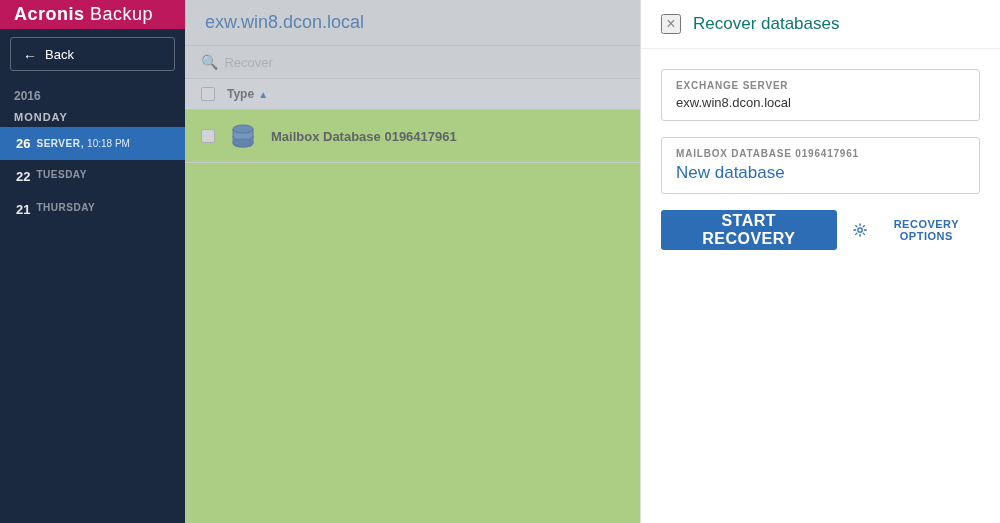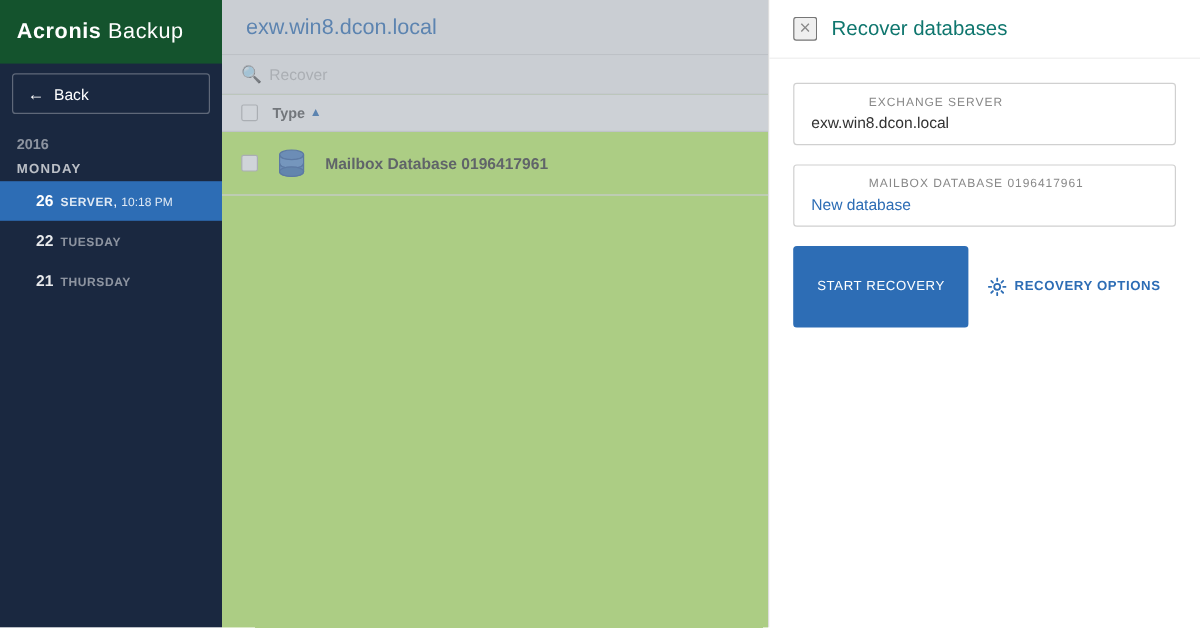--- a/index.html
+++ b/index.html
@@ -8,22 +8,22 @@
     
     .sidebar {
       width: 185px;
       background: #1a2840;
       color: #fff;
       flex-shrink: 0;
       display: flex;
       flex-direction: column;
     }
     .sidebar-logo {
-      padding: 16px 14px;
-      background: #14532d;
+      padding: 4px 14px;
+      background: #be185d;
       display: flex;
       align-items: center;
     }
     .logo-text {
       font-size: 18px;
       font-weight: 300;
       color: #fff;
       letter-spacing: 0.5px;
     }
     .logo-text span {
@@ -50,26 +50,26 @@
       font-weight: 600;
     }
     .sidebar-month {
       padding: 4px 14px 4px;
       color: rgba(255,255,255,0.7);
       font-size: 11px;
       font-weight: 700;
       letter-spacing: 1px;
     }
     .sidebar-date-item {
-      padding: 9px 30px;
+      padding: 9px 16px;
       color: rgba(255,255,255,0.6);
       cursor: pointer;
       font-size: 12px;
       display: flex;
-      align-items: flex-end;
+      align-items: flex-start;
       gap: 6px;
     }
     .sidebar-date-item.active {
       background: #2d6db5;
       color: #fff;
     }
     .sidebar-date-item .day-num {
       font-weight: 700;
       font-size: 13px;
       color: rgba(255,255,255,0.9);
@@ -238,50 +238,49 @@
 
     .field-group {
       border: 1px solid #d0d0d0;
       border-radius: 3px;
       padding: 10px 14px;
       margin-bottom: 16px;
     }
     .field-label {
       font-size: 10px;
       color: #888;
-      font-weight: 400;
+      font-weight: 700;
       letter-spacing: 0.8px;
       text-transform: uppercase;
       margin-bottom: 4px;
-      margin-left: 48px;
     }
     .field-value {
       font-size: 13px;
       color: #333;
     }
     .field-value-link {
-      font-size: 13px;
+      font-size: 17px;
       color: #2d6db5;
       cursor: pointer;
       text-decoration: none;
     }
 
     .panel-actions {
       display: flex;
       align-items: center;
       gap: 16px;
     }
     .start-recovery-btn {
       background: #2d6db5;
       color: #fff;
       border: none;
-      padding: 28px 20px;
+      padding: 2px 20px;
       border-radius: 3px;
-      font-size: 11px;
-      font-weight: 400;
+      font-size: 16px;
+      font-weight: 700;
       letter-spacing: 0.5px;
       cursor: pointer;
       text-transform: uppercase;
     }
 
     .recovery-options-btn {
       display: flex;
       align-items: center;
       gap: 6px;
       color: #2d6db5;

